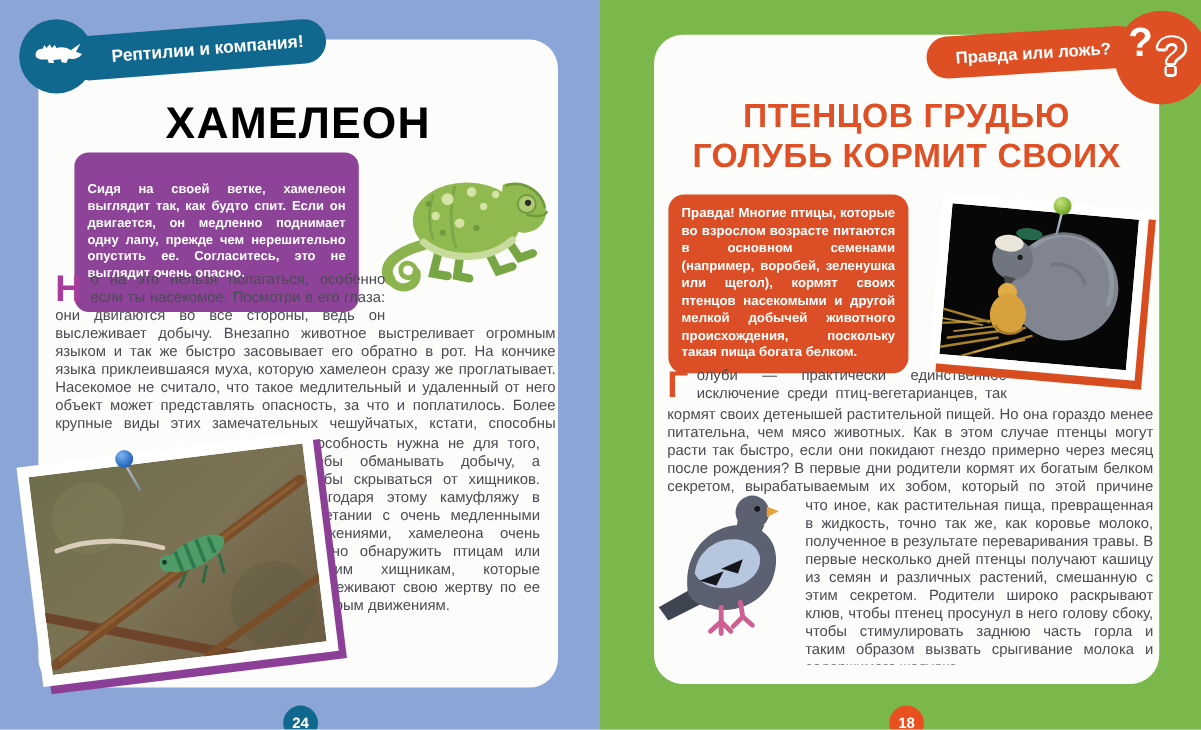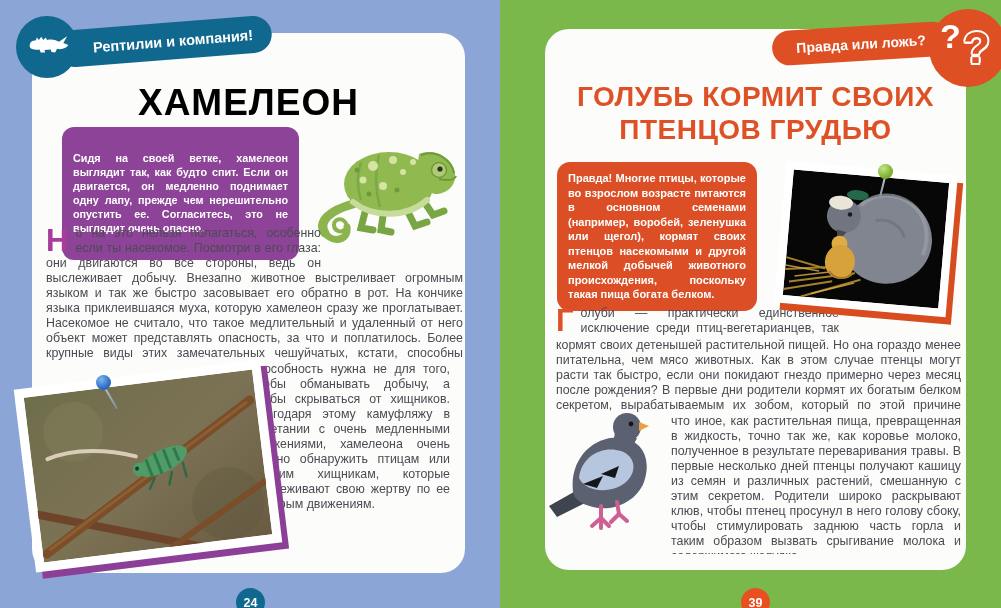--- a/index.html
+++ b/index.html
@@ -196,22 +196,22 @@
   <div class="pin-blue">
     <div class="pin-needle"></div>
     <div class="pin-head"></div>
   </div>
 
   <div class="pagenum pn-left">
     <span>24</span>
   </div>
 
   <div class="title-right">
+    <div>ПТЕНЦОВ ГРУДЬЮ</div>
     <div>ГОЛУБЬ КОРМИТ СВОИХ</div>
-    <div>ПТЕНЦОВ ГРУДЬЮ</div>
   </div>
 
   <div class="box-red">Правда! Многие птицы, которые во взрослом возрасте питаются в основном семенами (например, воробей, зеленушка или щегол), кормят своих птенцов насекомыми и другой мелкой добычей животного происхождения, поскольку такая пища богата белком.</div>
 
   <div class="photo photo-dove">
     <svg viewBox="0 0 156 126">
       <rect width="156" height="126" fill="#070707"></rect>
       <g stroke="#B98E2F" stroke-width="2" opacity="0.9">
         <path d="M0 100 L60 92"></path>
           <path d="M5 112 L70 98"></path>
@@ -272,15 +272,15 @@
     <span>олуби — практически единственное исключение среди птиц-вегетарианцев, так как они</span>
   </div>
   <div class="body-text rbodyB">
     <span>кормят своих детенышей растительной пищей. Но она гораздо менее питательна, чем мясо животных. Как в этом случае птенцы могут расти так быстро, если они покидают гнездо примерно через месяц после рождения? В первые дни родители кормят их богатым белком секретом, вырабатываемым их зобом, который по этой причине называется «зобным молоком». Это вещество — не</span>
   </div>
   <div class="body-text rbodyC">
     <span>что иное, как растительная пища, превращенная в жидкость, точно так же, как коровье молоко, полученное в результате переваривания травы. В первые несколько дней птенцы получают кашицу из семян и различных растений, смешанную с этим секретом. Родители широко раскрывают клюв, чтобы птенец просунул в него голову сбоку, чтобы стимулировать заднюю часть горла и таким образом вызвать срыгивание молока и содержимого желудка.</span>
   </div>
 
   <div class="pagenum pn-right">
-    <span>39</span>
+    <span>18</span>
   </div>
 </div>
 
 </body></html>

